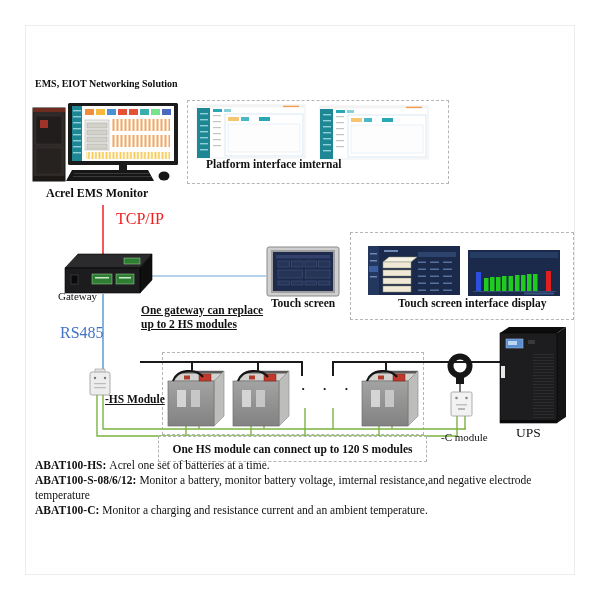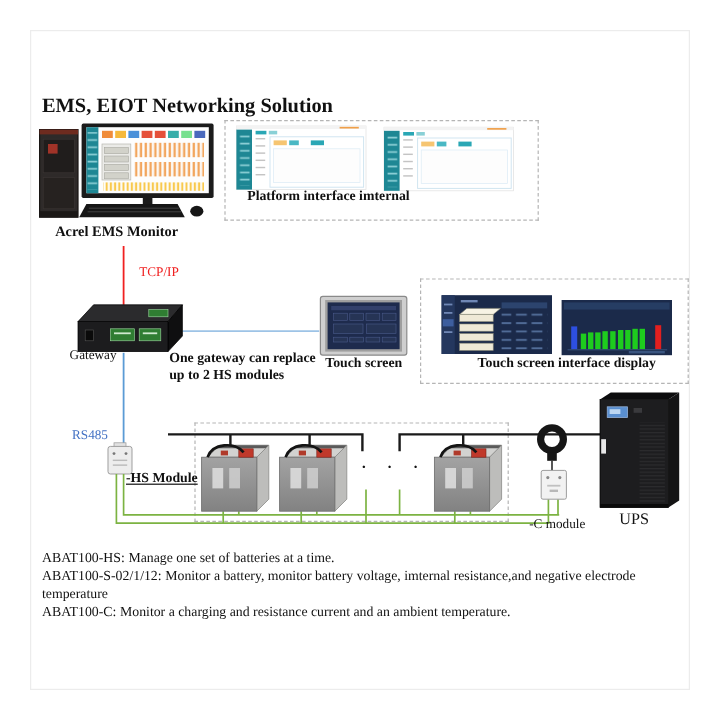--- a/index.html
+++ b/index.html
@@ -2,38 +2,38 @@
 <html><head>
 <meta charset="utf-8">
 <style>
   html,body{margin:0;padding:0;background:#fff;}
   .canvas{position:relative;width:600px;height:600px;background:#fff;overflow:hidden;
           font-family:"Liberation Serif","DejaVu Serif",serif;color:#111;}
   .frame{position:absolute;left:25px;top:25px;width:548px;height:548px;border:1px solid #ececec;}
   svg.art{position:absolute;left:0;top:0;z-index:1;}
   .dashedbox{position:absolute;border:1px dashed #b5b5b5;z-index:0;}
   .lbl{position:absolute;z-index:2;white-space:nowrap;}
-  .lbl-title{left:35px;top:78px;font-size:17px;font-weight:bold;}
+  .lbl-title{left:35px;top:78px;font-size:10px;font-weight:bold;}
   .lbl-acrel{left:46px;top:186px;font-size:12px;font-weight:bold;}
   .lbl-platcap{left:206px;top:158px;font-size:11.5px;font-weight:bold;}
-  .lbl-tcpip{left:116px;top:221px;font-size:11px;color:#f02020;}
+  .lbl-tcpip{left:116px;top:210px;font-size:16px;color:#f02020;}
   .lbl-gateway{left:58px;top:290px;font-size:11px;}
-  .lbl-gwnote{left:141px;top:292px;font-size:11.5px;font-weight:bold;line-height:14px;}
+  .lbl-gwnote{left:141px;top:303px;font-size:11.5px;font-weight:bold;line-height:14px;text-decoration:underline;}
   .lbl-touch{left:271px;top:297px;font-size:11.5px;font-weight:bold;text-align:right;}
   .lbl-touchcap{left:398px;top:297px;font-size:11.5px;font-weight:bold;}
-  .lbl-rs485{left:60px;top:357px;font-size:11px;color:#4472c4;text-align:center;}
+  .lbl-rs485{left:60px;top:324px;font-size:16px;color:#4472c4;text-align:center;}
   .lbl-hsmod{left:105px;top:393px;font-size:11.5px;font-weight:bold;text-decoration:underline;}
   .lbl-dots{left:301px;top:381px;font-size:13px;font-weight:bold;letter-spacing:7px;}
   .lbl-cmod{left:441px;top:431px;font-size:11px;}
   .lbl-ups{left:516px;top:425px;font-size:13.5px;font-weight:normal;}
   .note-box{position:absolute;left:158px;top:436px;width:267px;height:24px;border:1px dashed #b5b5b5;
             z-index:2;display:flex;align-items:center;justify-content:center;
             font-size:11.5px;font-weight:bold;background:#fff;}
   .descs{position:absolute;left:35px;top:458px;width:537px;z-index:2;font-size:11.5px;line-height:15px;}
-  .desc-term{font-weight:normal;margin-right:3px;margin-top:12px;}
+  .desc-term{font-weight:bold;margin-right:3px;margin-top:12px;}
 </style>
 </head>
 <body>
 
 <div class="canvas">
 
   <div class="frame"></div>
 
   <div class="dashedbox" style="left:187px;top:100px;width:260px;height:82px;"></div>
   <div class="dashedbox" style="left:350px;top:232px;width:222px;height:86px;"></div>
@@ -261,22 +261,23 @@
   <div class="lbl lbl-gateway">Gateway</div>
   <div class="lbl lbl-gwnote">
     <div>One gateway can replace</div>
     <div>up to 2 HS modules</div>
   </div>
   <div class="lbl lbl-touch">Touch screen</div>
   <div class="lbl lbl-touchcap">Touch screen interface display</div>
   <div class="lbl lbl-rs485">RS485</div>
   <div class="lbl lbl-hsmod">-HS Module</div>
   <div class="lbl lbl-dots">· · ·</div>
+  <div class="note-box">One HS module can connect up to 120 S modules</div>
   <div class="lbl lbl-cmod">-C module</div>
   <div class="lbl lbl-ups">UPS</div>
 
   <div class="descs">
-    <div class="desc"><span class="desc-term">ABAT100-HS:</span><span>Manage one set of batteries at a time.</span></div>
-    <div class="desc"><span class="desc-term">ABAT100-S-02/1/12:</span><span>Monitor a battery, monitor battery voltage, imternal resistance,and negative electrode temperature</span></div>
+    <div class="desc"><span class="desc-term">ABAT100-HS:</span><span>Acrel one set of batteries at a time.</span></div>
+    <div class="desc"><span class="desc-term">ABAT100-S-08/6/12:</span><span>Monitor a battery, monitor battery voltage, imternal resistance,and negative electrode temperature</span></div>
     <div class="desc"><span class="desc-term">ABAT100-C:</span><span>Monitor a charging and resistance current and an ambient temperature.</span></div>
   </div>
 
 </div>
 
 </body></html>

